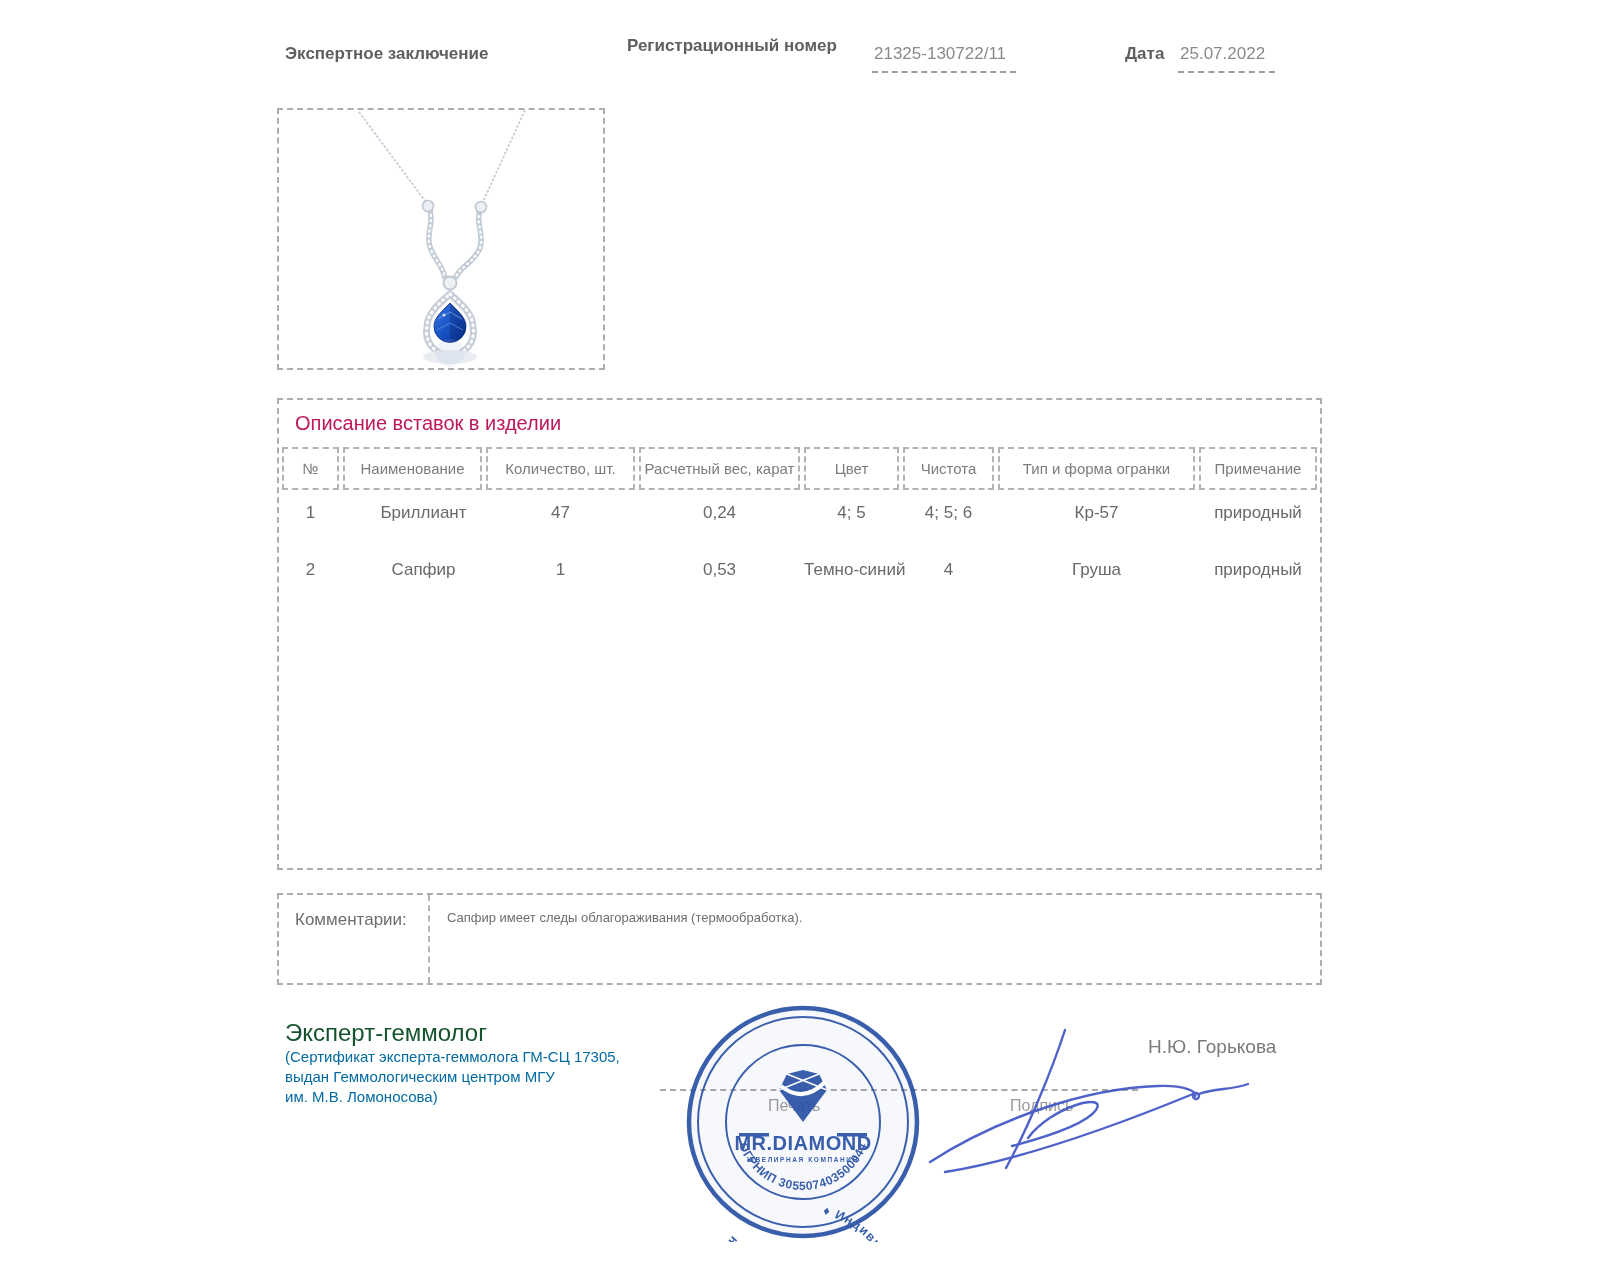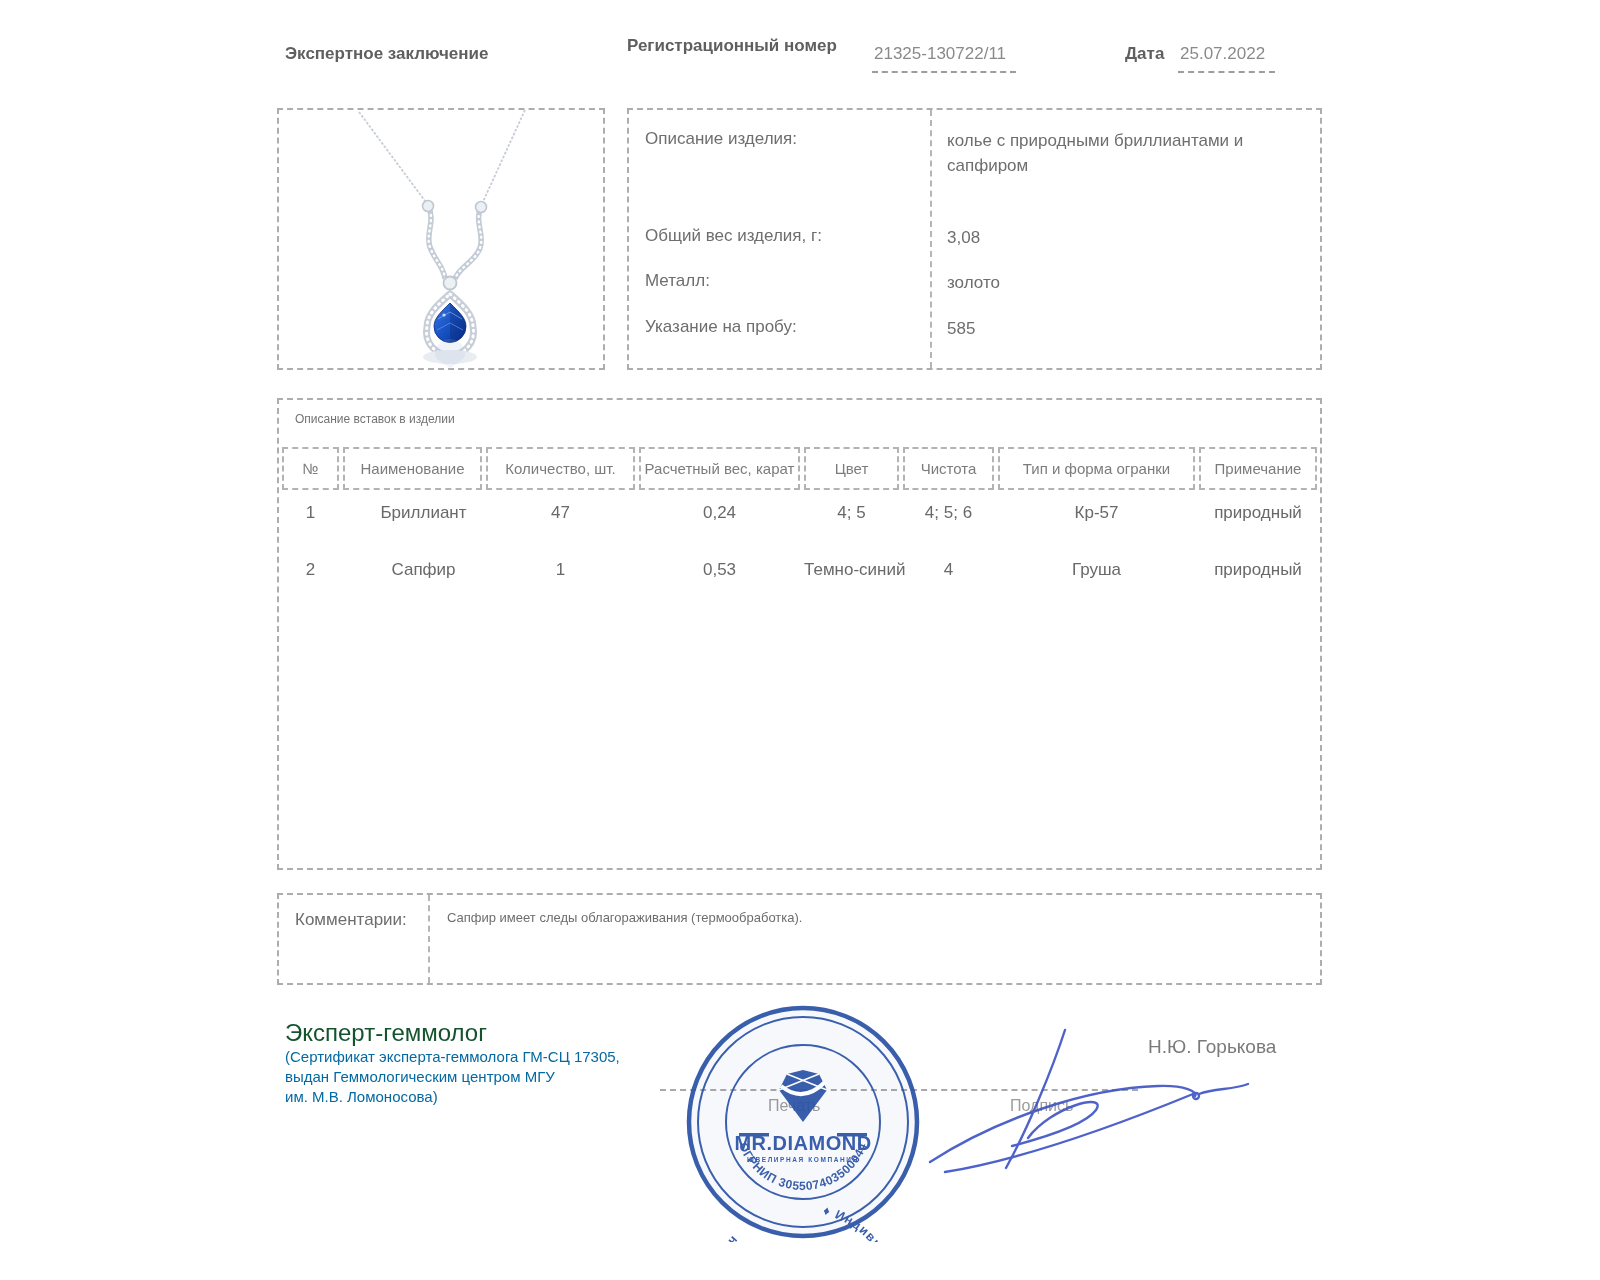--- a/index.html
+++ b/index.html
@@ -14,21 +14,21 @@
   
   .dbox{border:2px dashed #adadad;box-sizing:border-box;background:#fff;}
 
   
   .desc-grid{display:grid;grid-template-columns:301px 1fr;grid-template-rows:97px 45px 46px 1fr;padding-top:19px;box-sizing:border-box;height:100%;}
   .desc-label{padding-left:16px;font-size:17px;color:#6e6e6e;}
   .desc-value{padding-left:17px;padding-right:14px;font-size:17px;color:#6e6e6e;line-height:1.45;}
   .desc-divider{position:absolute;top:0;bottom:0;left:301px;border-left:2px dashed #b5b5b5;}
 
   
-  .inserts-title{position:absolute;left:16px;top:12px;font-size:12px;color:#737373;}
+  .inserts-title{position:absolute;left:16px;top:12px;font-size:20px;color:#be185d;}
   .tgrid{display:grid;grid-template-columns:57px 139px 149px 161px 95px 91px 197px minmax(0,1fr);column-gap:4px;}
   .thead{position:absolute;left:3px;right:3px;top:47px;height:43px;}
   .hcell{border:2px dashed #b3b3b3;box-sizing:border-box;display:flex;align-items:center;justify-content:center;font-size:15px;color:#7c7c7c;white-space:nowrap;}
   .tbody{position:absolute;left:3px;right:3px;top:84px;}
   .trow{height:57px;align-items:center;}
   .tcell{font-size:17px;color:#696969;text-align:center;white-space:nowrap;overflow:visible;}
   .tcell.left{text-align:center;padding-left:22px;}
 
   
   .com-label-cell{position:absolute;left:0;top:0;bottom:0;width:151px;border-right:2px dashed #b5b5b5;box-sizing:border-box;}
@@ -86,37 +86,20 @@
       <path d="M 171 193 C 180 202 187 208 187 216.5 A 16 16 0 0 1 171 232 Z" fill="#071f66" opacity="0.28"></path>
       <polyline points="159,209 171,202 183,209" fill="none" stroke="#8fb0ef" stroke-width="1" opacity="0.65"></polyline>
       <polyline points="158,220 171,213 184,220" fill="none" stroke="#8fb0ef" stroke-width="1" opacity="0.5"></polyline>
       <circle cx="165" cy="205" r="1.6" fill="#dce8ff" opacity="0.9"></circle>
 
       <ellipse cx="171" cy="247" rx="27" ry="7" fill="#e9edf2"></ellipse>
       <path d="M 171 258 C 180 252 186 249 186 244 A 15 15 0 1 0 156 244 C 156 249 162 252 171 258 Z" fill="#9fb4d8" opacity="0.16"></path>
     </svg>
   </div>
 
-  <div class="abs dbox" style="left:627px;top:108px;width:695px;height:262px;">
-    <div class="desc-divider"></div>
-    <div class="desc-grid">
-
-        <div class="desc-label">Описание изделия:</div>
-        <div class="desc-value">колье с природными бриллиантами и сапфиром</div>
-
-        <div class="desc-label">Общий вес изделия, г:</div>
-        <div class="desc-value">3,08</div>
-
-        <div class="desc-label">Металл:</div>
-        <div class="desc-value">золото</div>
-
-        <div class="desc-label">Указание на пробу:</div>
-        <div class="desc-value">585</div>
-      </div>
-  </div>
 
   <div class="abs dbox" style="left:277px;top:398px;width:1045px;height:472px;">
     <div class="inserts-title">Описание вставок в изделии</div>
     <div class="thead tgrid">
 
         <div class="hcell">№</div>
 
         <div class="hcell">Наименование</div>
 
         <div class="hcell">Количество, шт.</div>

